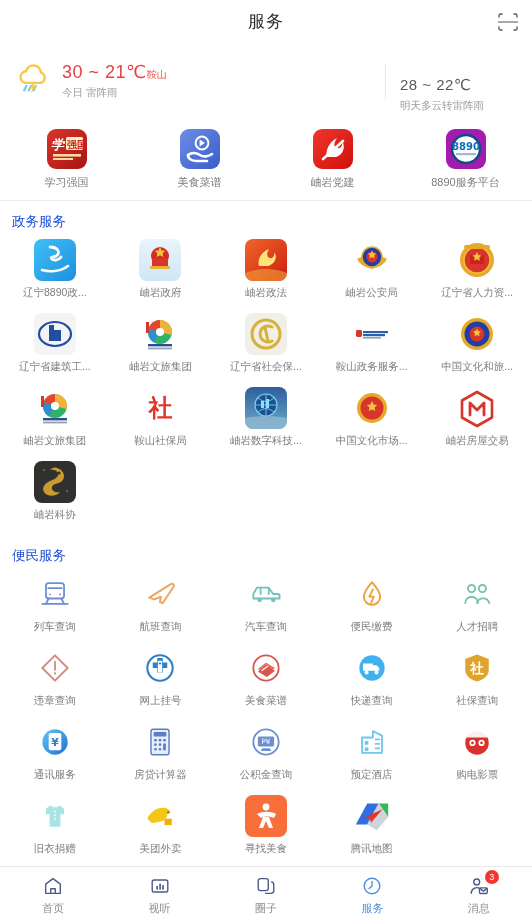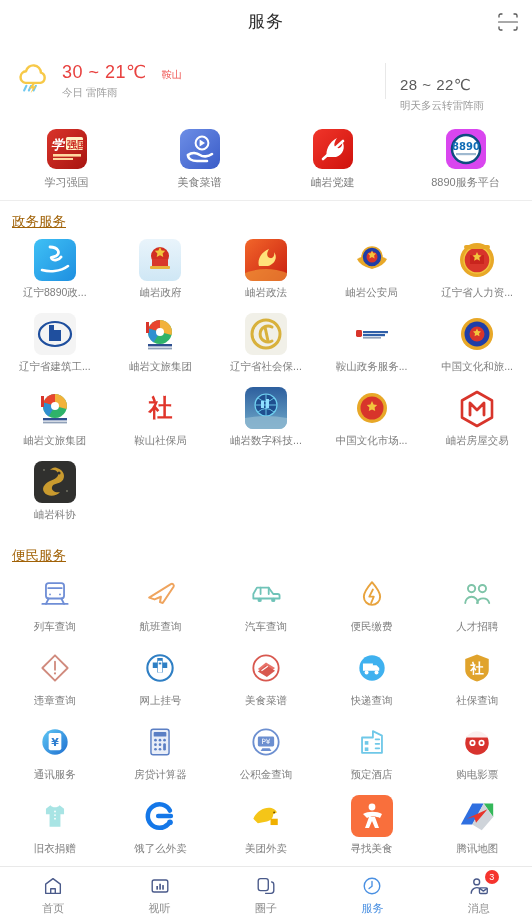--- a/index.html
+++ b/index.html
@@ -43,21 +43,21 @@
     background: #fff;
   }
   .weather-left {
     display: flex;
     align-items: center;
     flex: 1 1 auto;
     gap: 10px;
   }
   .weather-icon { width: 38px; height: 34px; flex: none; }
   .weather-texts { display: flex; flex-direction: column; gap: 3px; }
-  .weather-line1 { display: flex; align-items: baseline; gap: 15px; }
+  .weather-line1 { display: flex; align-items: baseline; gap: 0; }
   .weather-temp {
     font-size: 18px;
     color: #e8413f;
     font-weight: 400;
     letter-spacing: 0.5px;
   }
   .weather-city { font-size: 10px; color: #ef5350; }
   .weather-desc { font-size: 10.5px; color: #9b9b9b; }
   .weather-divider {
     width: 1px;
@@ -103,23 +103,22 @@
 
   .hr {
     height: 1px;
     background: #ededed;
     margin: 0 0 0 0;
   }
 
   
   .section-title {
     font-size: 13.5px;
-    color: #a16207;
+    color: #1d4ed8;
     padding: 12px 0 8px 12px;
-    text-decoration: underline;
   }
   .grid {
     display: flex;
     flex-wrap: wrap;
     padding: 0 2px;
   }
   .cell {
     width: 20%;
     display: flex;
     flex-direction: column;
@@ -265,21 +264,21 @@
     <div class="quick-tile" style="background:linear-gradient(135deg,#f0352a,#cf120c)">
       <svg viewBox="0 0 40 40" width="40" height="40">
         <path d="M14 28 C12 22 16 13 24 9 C20 15 21 18 24 19 C28 20 30 16 29 12 C33 18 30 26 23 28 Z" fill="#fff"></path>
         <path d="M10 30 L30 12" stroke="#fff" stroke-width="2.6" stroke-linecap="round"></path>
       </svg>
     </div>
     <div class="quick-label">岫岩党建</div>
   </div>
 
   <div class="quick-cell">
-    <div class="quick-tile" style="background:#d946ef">
+    <div class="quick-tile" style="background:#a21caf">
       <svg viewBox="0 0 40 40" width="40" height="40">
         <circle cx="20" cy="20" r="14" fill="#ffffff"></circle>
         <circle cx="20" cy="20" r="14" fill="none" stroke="#0f4c81" stroke-width="2.5"></circle>
         <text x="20" y="21" font-size="10" fill="#0f6bb5" font-weight="bold" text-anchor="middle" font-family="DejaVu Sans">8890</text>
         <rect x="10" y="24" width="20" height="2.2" fill="#9fb9d0"></rect>
       </svg>
     </div>
     <div class="quick-label">8890服务平台</div>
   </div>
 </div>
@@ -680,30 +679,20 @@
       <svg viewBox="0 0 42 42" width="38" height="38">
         <path d="M16 9 L11 13 v6 h4 v14 h12 V19 h4 v-6 l-5 -4 c-2 3 -8 3 -10 0z" fill="#a8e4e4"></path>
         <circle cx="21" cy="16" r="1" fill="#fff"></circle>
         <circle cx="21" cy="20" r="1" fill="#fff"></circle>
         <circle cx="21" cy="24" r="1" fill="#fff"></circle>
       </svg>
     </div>
     <div class="cell-label">旧衣捐赠</div>
   </div>
 
-  <div class="cell">
-    <div class="cell-icon">
-      <svg viewBox="0 0 42 42" width="38" height="38">
-        <path d="M32 15 A13 13 0 1 0 30 30" fill="none" stroke="#1477e8" stroke-width="5" stroke-linecap="round"></path>
-        <path d="M19 21 h14" stroke="#1477e8" stroke-width="5" stroke-linecap="round"></path>
-        <circle cx="32" cy="28" r="3.2" fill="#1477e8"></circle>
-      </svg>
-    </div>
-    <div class="cell-label">饿了么外卖</div>
-  </div>
 
   <div class="cell">
     <div class="cell-icon">
       <svg viewBox="0 0 42 42" width="38" height="38">
         <path d="M7 24 c3 -7 10 -12 17 -12 c4 0 8 2 9 5 l-4 2 c0 4 -3 7 -7 8 l-10 2z" fill="#f5c518"></path>
         <path d="M26 24 h8 v7 h-8z" fill="#f0b000"></path>
         <circle cx="30" cy="17" r="1" fill="#6b4a00"></circle>
       </svg>
     </div>
     <div class="cell-label">美团外卖</div>

